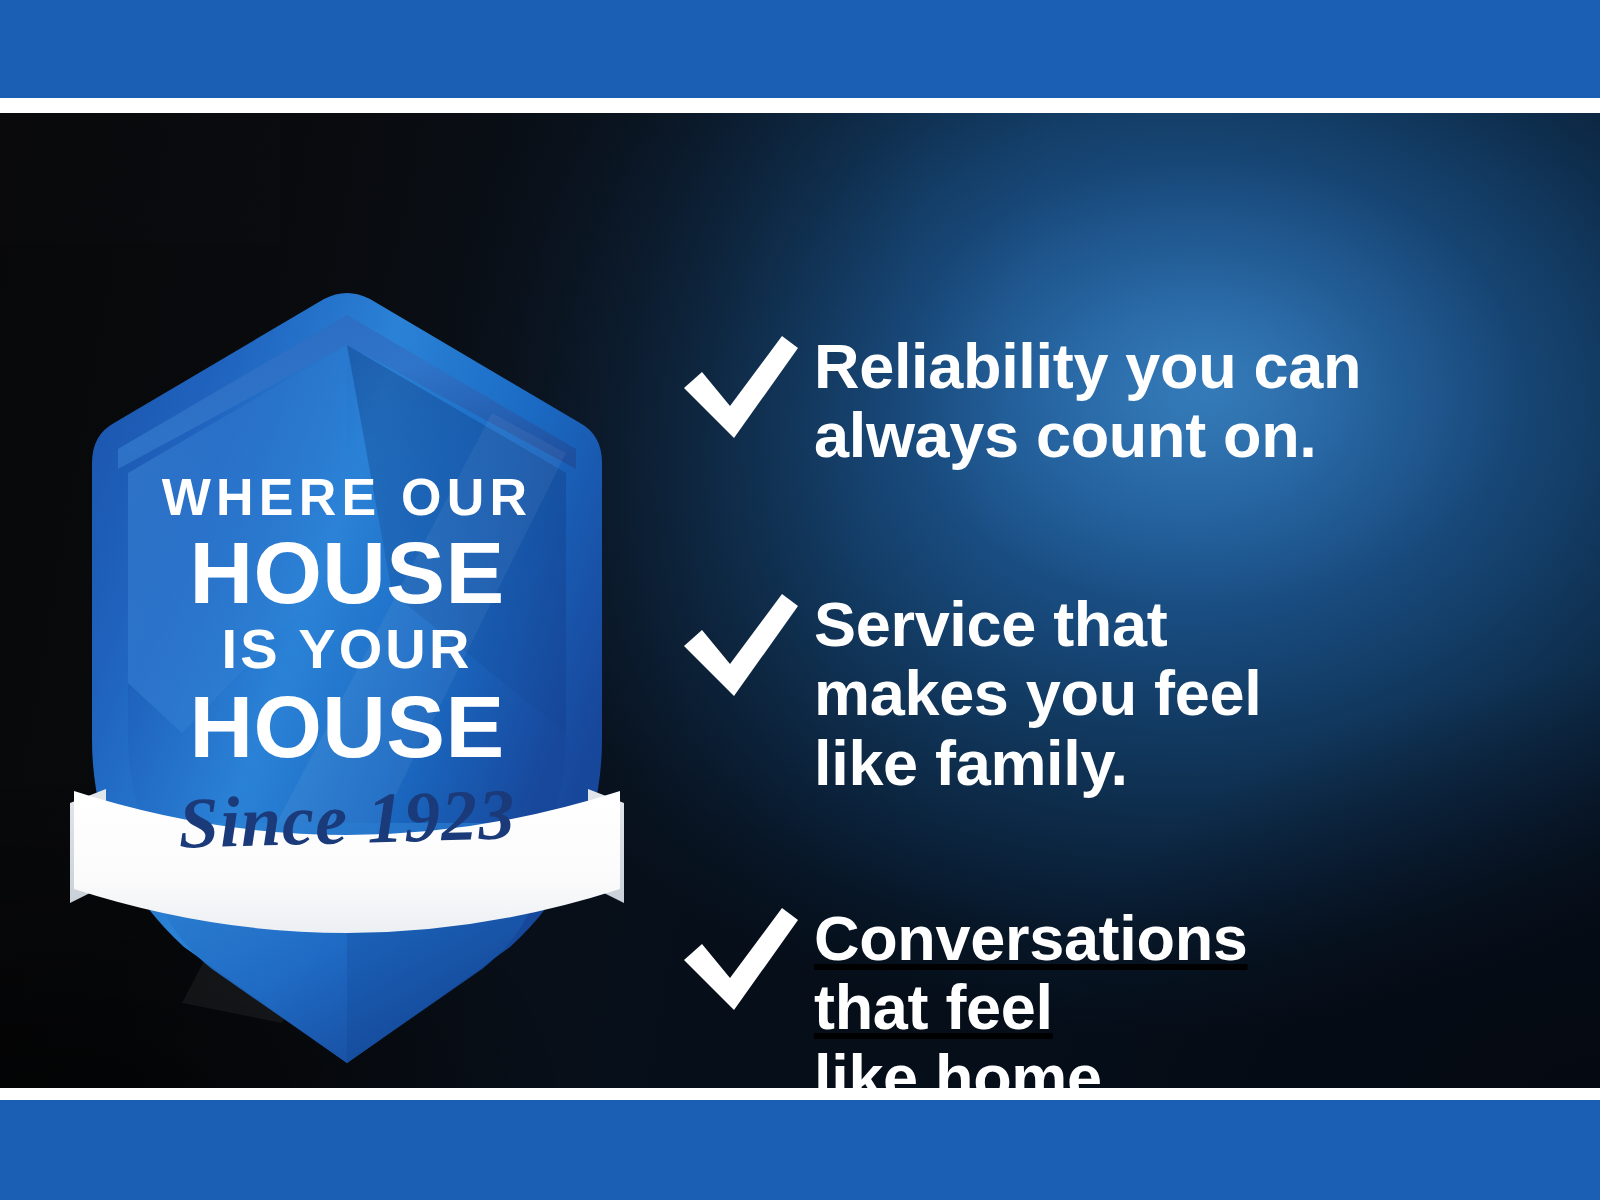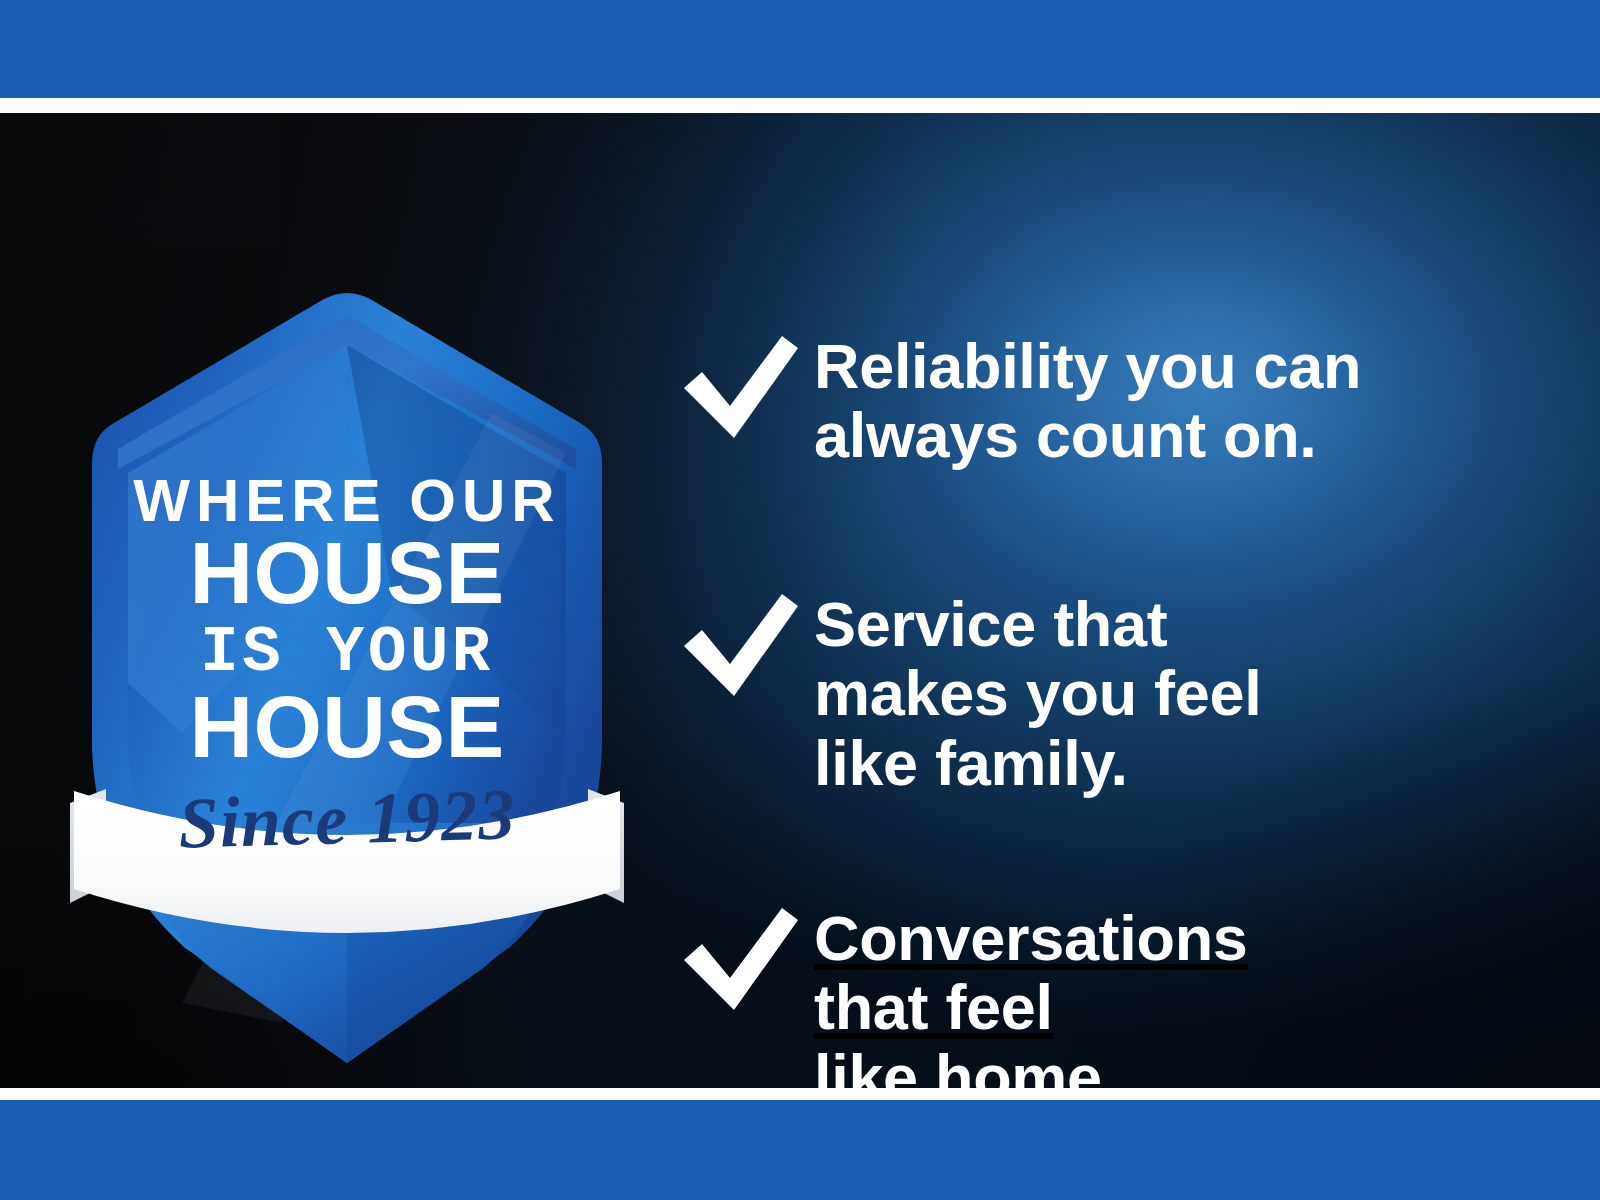--- a/index.html
+++ b/index.html
@@ -122,23 +122,23 @@
     width: 570px;
     text-align: center;
     color: #ffffff;
     font-family: "Liberation Sans", sans-serif;
     font-weight: bold;
     letter-spacing: 0.02em;
     text-transform: uppercase;
     line-height: 1;
     -webkit-font-smoothing: antialiased;
   }
-  .bt-where { top: 208px; font-size: 60px; letter-spacing: 0.10em; }
+  .bt-where { top: 208px; font-size: 52px; letter-spacing: 0.10em; }
   .bt-house1 { top: 266px; font-size: 88px; letter-spacing: 0.005em; }
-  .bt-isyour { top: 358px; font-size: 64px; letter-spacing: 0.055em; font-family: Liberation Mono, monospace; }
+  .bt-isyour { top: 358px; font-size: 56px; letter-spacing: 0.055em; }
   .bt-house2 { top: 420px; font-size: 88px; letter-spacing: 0.005em; }
 
   .badge-since {
     position: absolute;
     left: 0;
     top: 520px;
     width: 570px;
     text-align: center;
     color: #1b3a7a;
     font-family: "Liberation Serif", serif;

